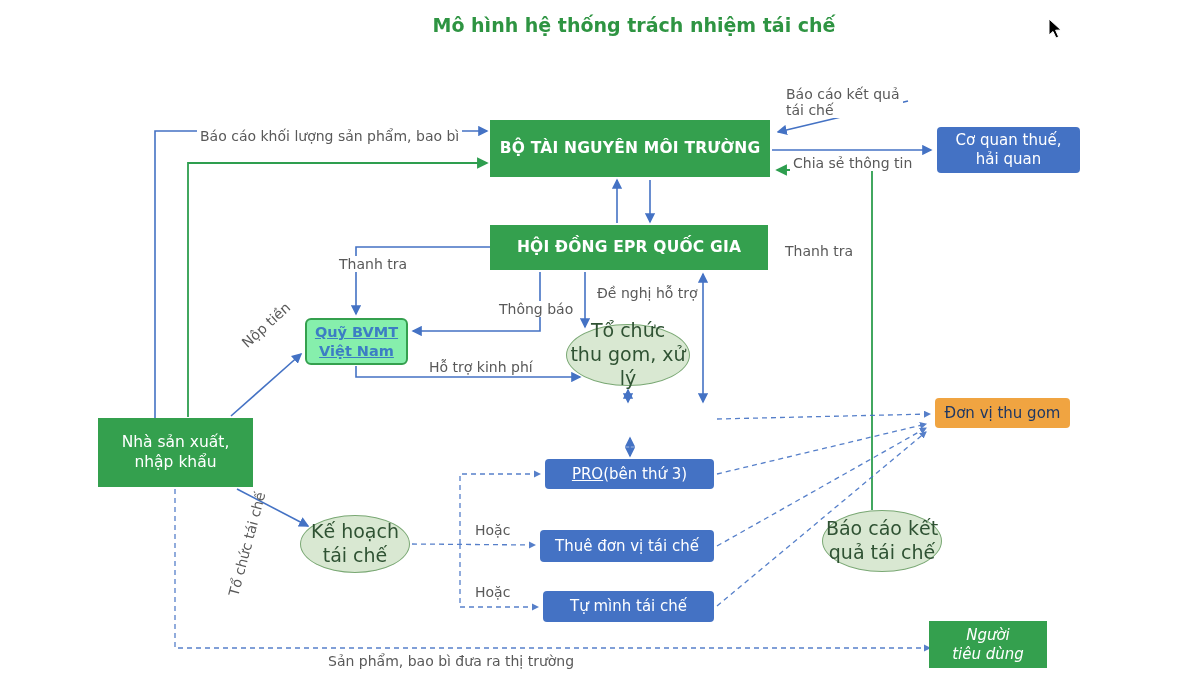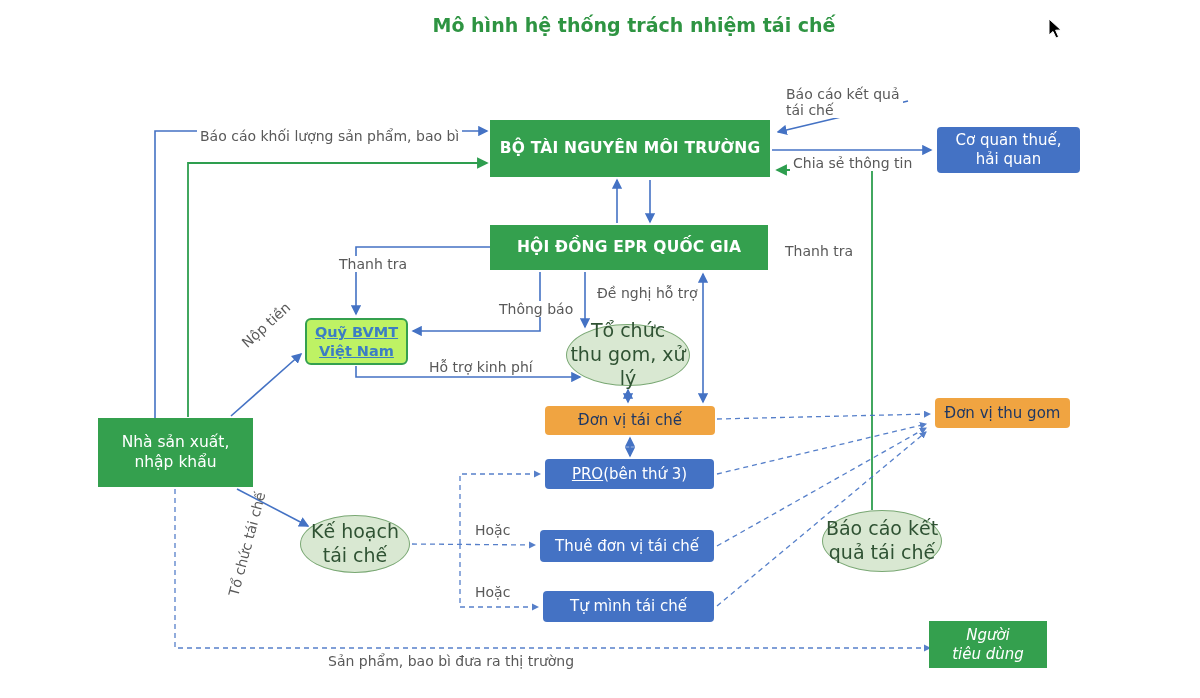--- a/index.html
+++ b/index.html
@@ -15,21 +15,21 @@
   }
   .green{background:#34A04E;color:#fff;border-radius:0;}
   .caps{font-weight:bold;font-size:15.5px;letter-spacing:.2px;}
   .blue{background:#4472C4;color:#fff;}
   .orange{background:#F0A441;color:#1F3864;}
   .ellipse{
     background:#D9E8D2;border:1.5px solid #7AA874;border-radius:50%;
     color:#2F5233;font-size:19px;
   }
   .outline{
-    background:#bef264;border:2.5px solid #34A04E;border-radius:6px;
+    background:#86efac;border:2.5px solid #34A04E;border-radius:6px;
     color:#3C7DC4;font-weight:bold;font-size:14.5px;text-decoration:underline;
   }
   .link{text-decoration:underline;}
   .title{
     position:absolute;left:0;top:14px;width:1200px;text-align:center;z-index:3;
     color:#2E9442;font-weight:bold;font-size:19px;margin-left:34px;
   }
   .elabel{
     position:absolute;z-index:3;color:#595959;font-size:14px;line-height:1.15;
     white-space:pre-line;background:#fff;padding:0 3px;
@@ -96,21 +96,20 @@
 
   <div class="node blue" style="left:937px;top:127px;width:143px;height:46px;">Cơ quan thuế,
 hải quan</div>
 
   <div class="node outline" style="left:305px;top:318px;width:103px;height:47px;">Quỹ BVMT
 Việt Nam</div>
 
   <div class="node ellipse" style="left:566px;top:324px;width:124px;height:62px;">Tổ chức
 thu gom, xử lý</div>
 
-  <div class="node orange" style="left:545px;top:406px;width:170px;height:29px;">Đơn vị tái chế</div>
 
   <div class="node blue" style="left:545px;top:459px;width:169px;height:30px;">
     <span class="link">PRO</span><span> (bên thứ 3)</span>
   </div>
 
   <div class="node green" style="left:98px;top:418px;width:155px;height:69px;font-size:15.5px;">Nhà sản xuất,
 nhập khẩu</div>
 
   <div class="node ellipse" style="left:300px;top:515px;width:110px;height:58px;">Kế hoạch
 tái chế</div>

